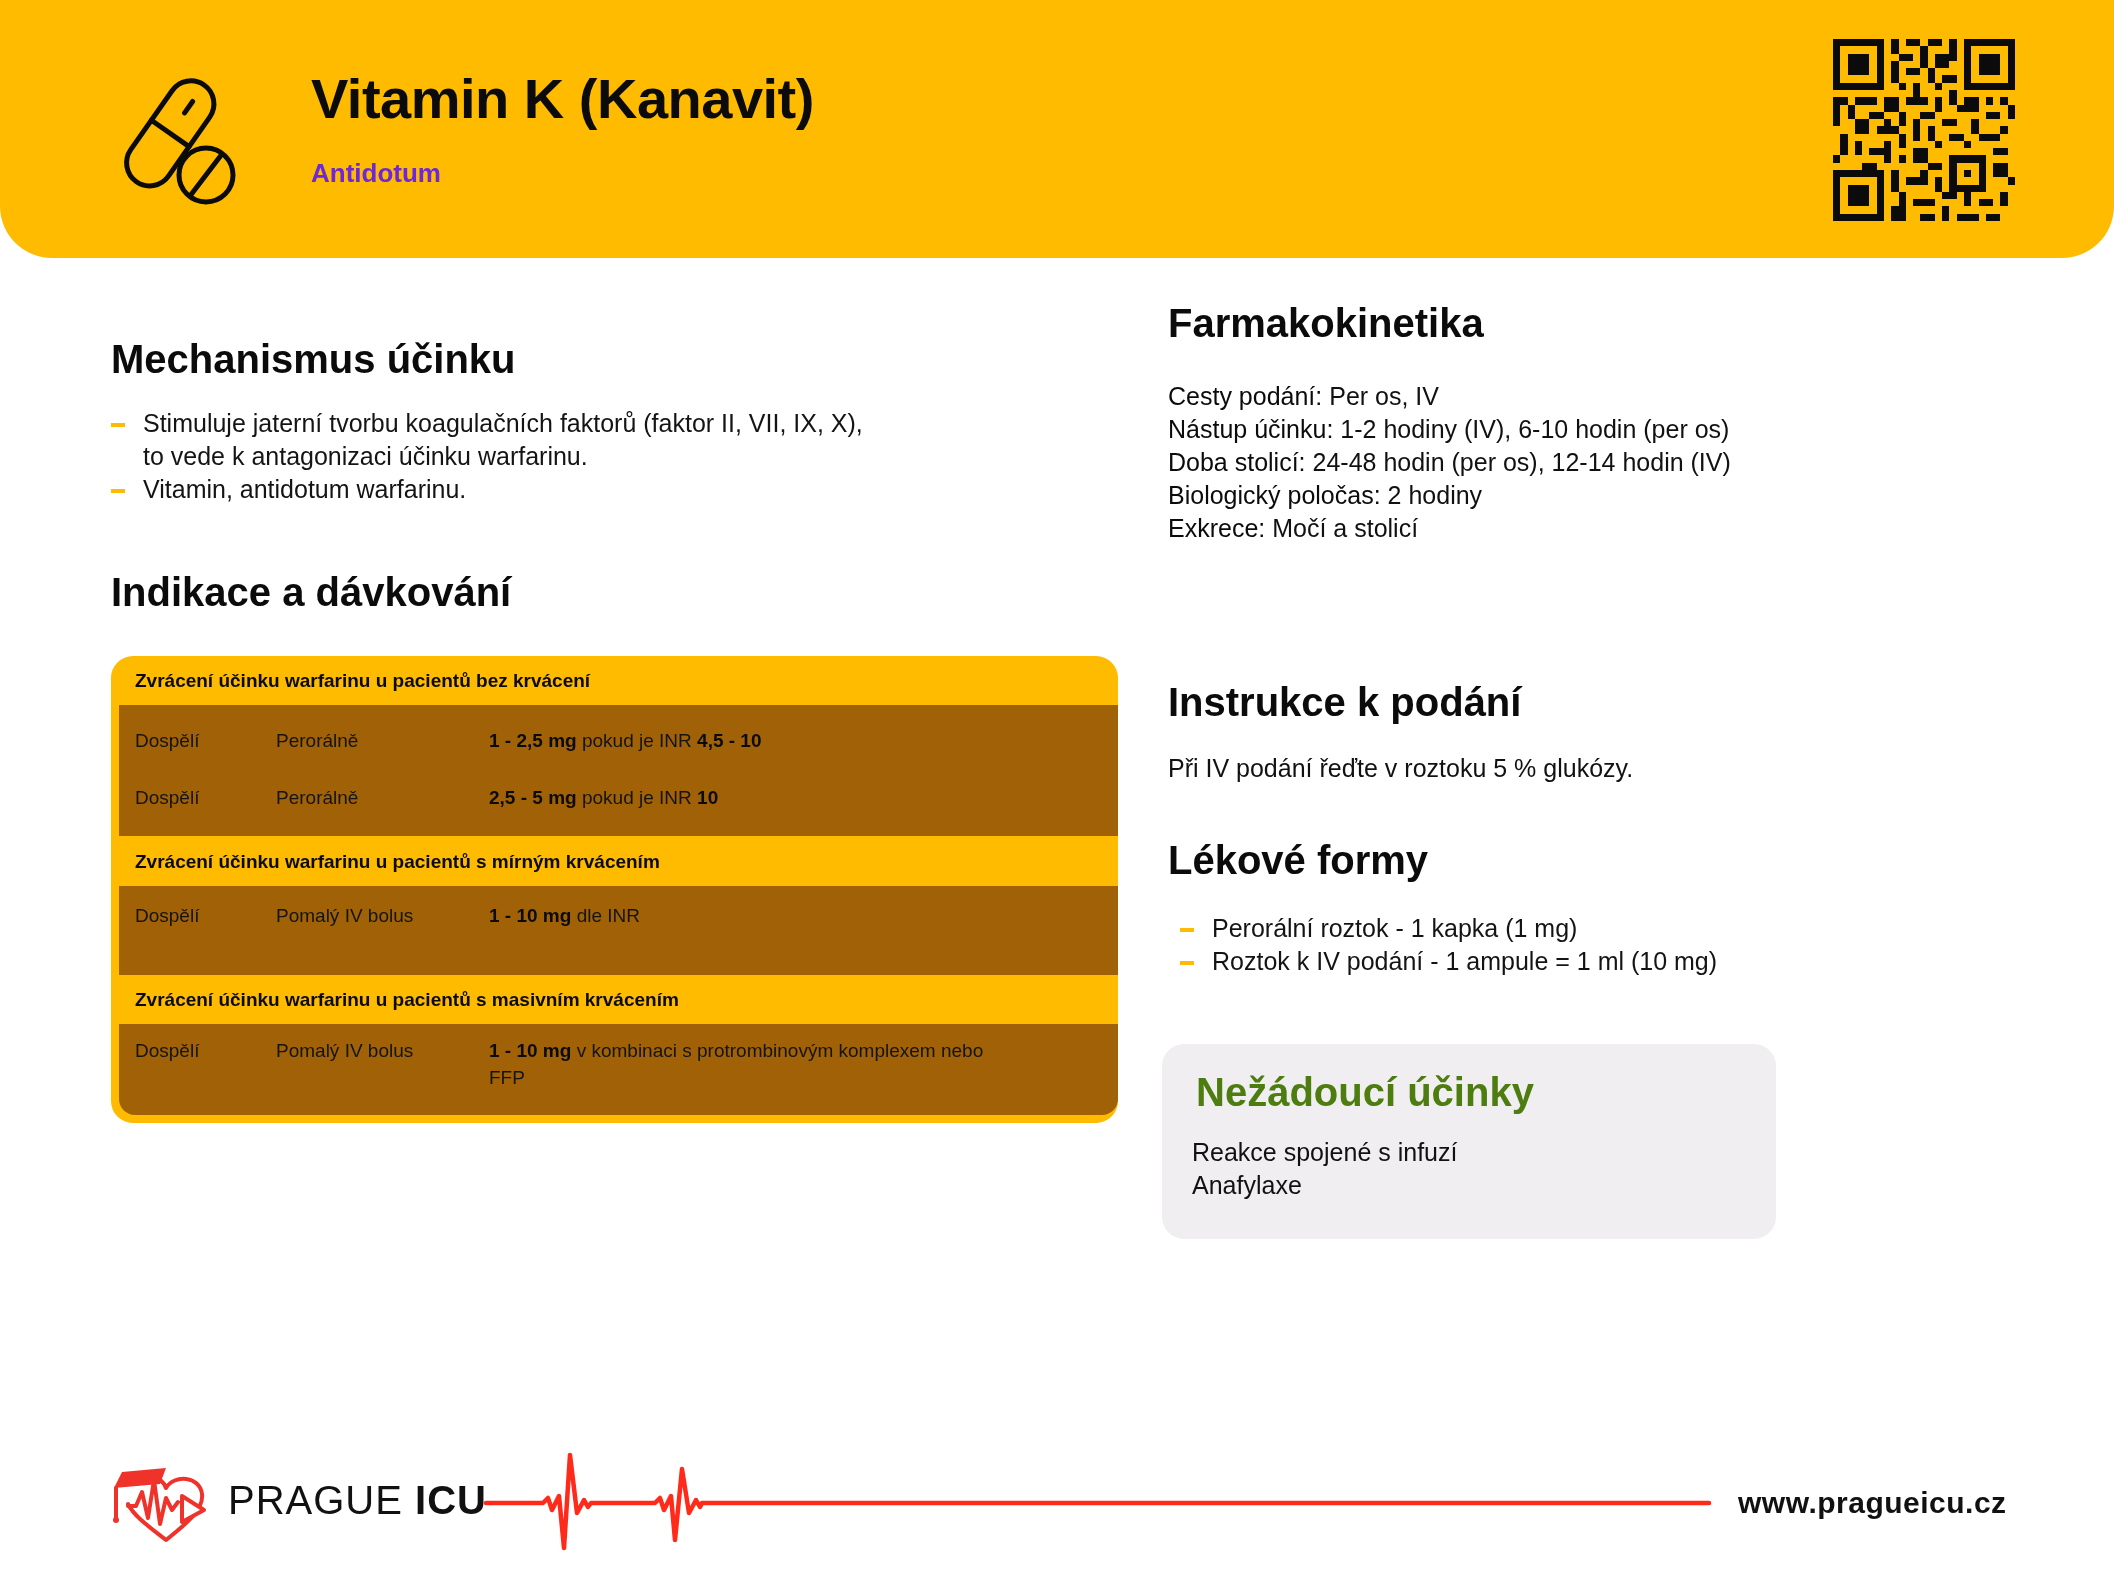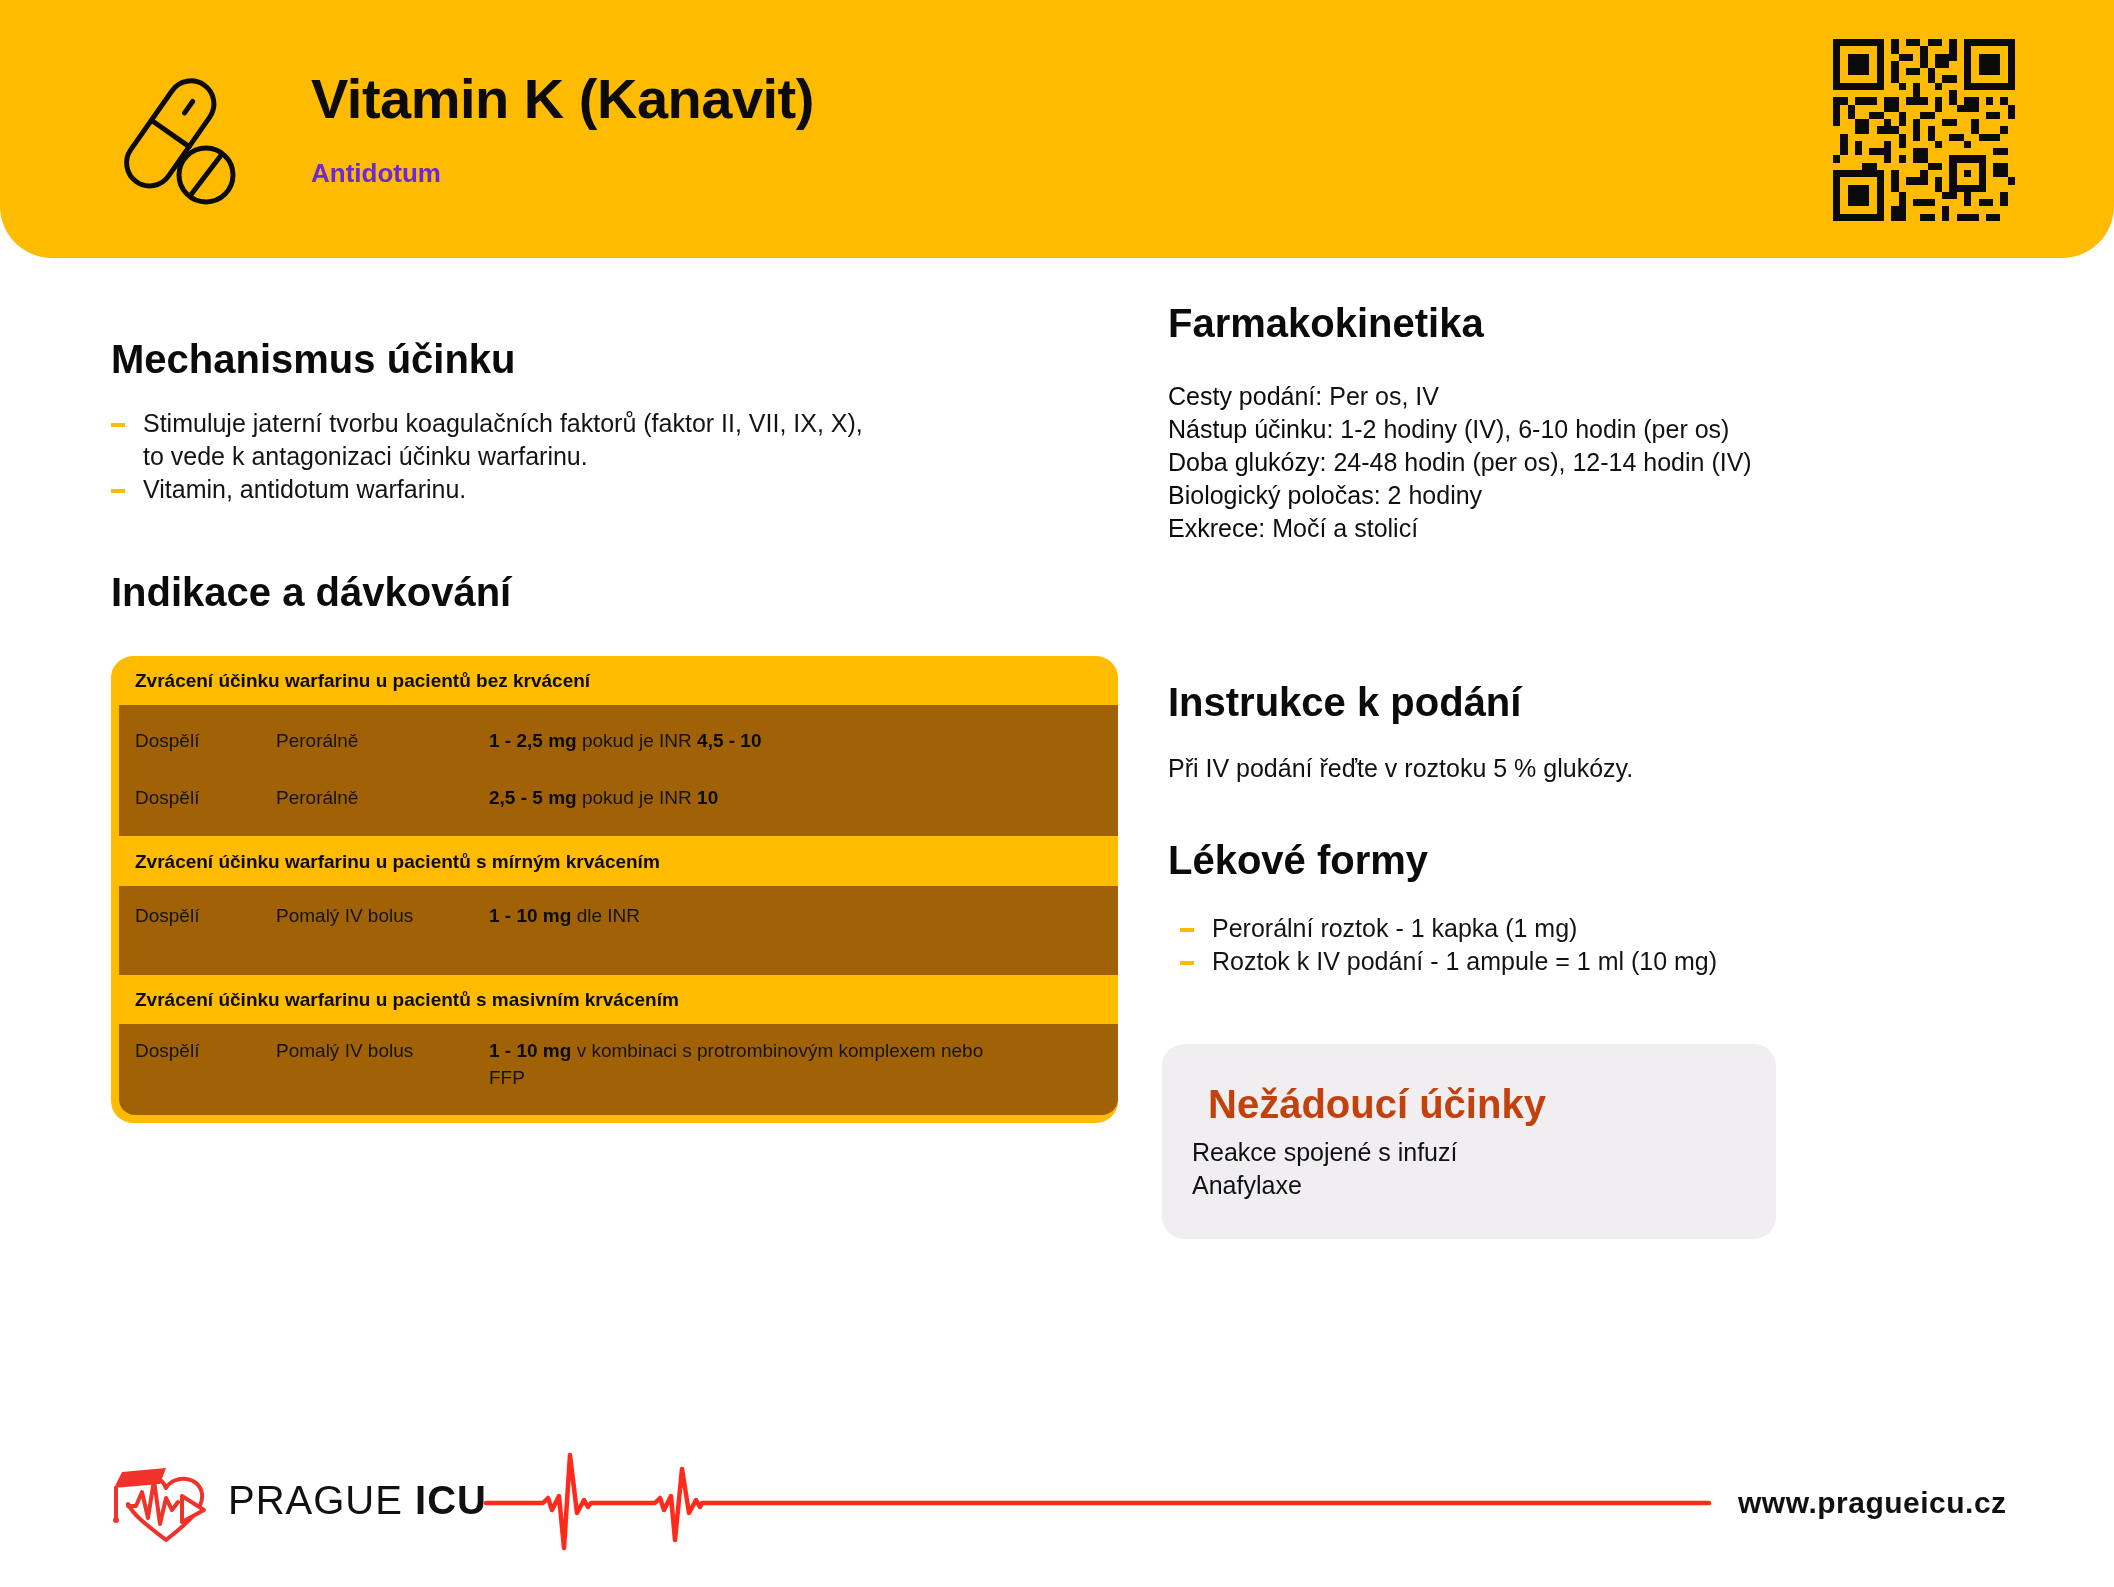--- a/index.html
+++ b/index.html
@@ -62,21 +62,21 @@
   .instr-h { left:1168px; top:680px; }
   .instr-text { position:absolute; left:1168px; top:752px; font-size:25px; line-height:33px; white-space:nowrap; }
 
   .forms-h { left:1168px; top:838px; }
   .forms-list { position:absolute; left:1180px; top:912px; width:700px; }
 
   .ae-box {
     position:absolute; left:1162px; top:1044px; width:614px; height:195px;
     background:#F0EEF1; border-radius:22px;
   }
-  .ae-h { position:absolute; left:30px; top:22px; margin:16px; font-size:40px; font-weight:700; color:#c2410c; white-space:nowrap; }
+  .ae-h { position:absolute; left:30px; top:22px; margin:4px; font-size:40px; font-weight:700; color:#4d7c0f; white-space:nowrap; }
   .ae-list { position:absolute; left:30px; top:92px; font-size:25px; line-height:33px; }
 
   .footer-logo { position:absolute; left:108px; top:1458px; width:104px; height:88px; }
   .brand { position:absolute; left:228px; top:1478px; font-size:40px; color:#111; letter-spacing:1px; white-space:nowrap; }
   .brand b { font-weight:700; }
   .ecg { position:absolute; left:480px; top:1440px; width:1240px; height:120px; }
   .website { position:absolute; left:1738px; top:1486px; font-size:30px; font-weight:700; color:#111; letter-spacing:0.5px; white-space:nowrap; }
 </style>
 </head>
 <body>
@@ -220,21 +220,21 @@
       <span class="c2">Pomalý IV bolus</span>
       <span class="c3" style="width:500px;"><b>1 - 10 mg</b><span> v kombinaci s protrombinovým komplexem nebo FFP</span></span>
     </div>
   </div>
 </div>
 
 <h2 class="h2 fk-h">Farmakokinetika</h2>
 <div class="fk-list">
   <div><b>Cesty podání:</b><span> Per os, IV</span></div>
   <div><b>Nástup účinku:</b><span> 1-2 hodiny (IV), 6-10 hodin (per os)</span></div>
-  <div><b>Doba glukózy:</b><span> 24-48 hodin (per os), 12-14 hodin (IV)</span></div>
+  <div><b>Doba stolicí:</b><span> 24-48 hodin (per os), 12-14 hodin (IV)</span></div>
   <div><b>Biologický poločas:</b><span> 2 hodiny</span></div>
   <div><b>Exkrece:</b><span> Močí a stolicí</span></div>
 </div>
 
 <h2 class="h2 instr-h">Instrukce k podání</h2>
 <div class="instr-text">Při IV podání řeďte v roztoku 5 % glukózy.</div>
 
 <h2 class="h2 forms-h">Lékové formy</h2>
 <ul class="dash-list body-text forms-list">
   <li>Perorální roztok - 1 kapka (1 mg)</li>

